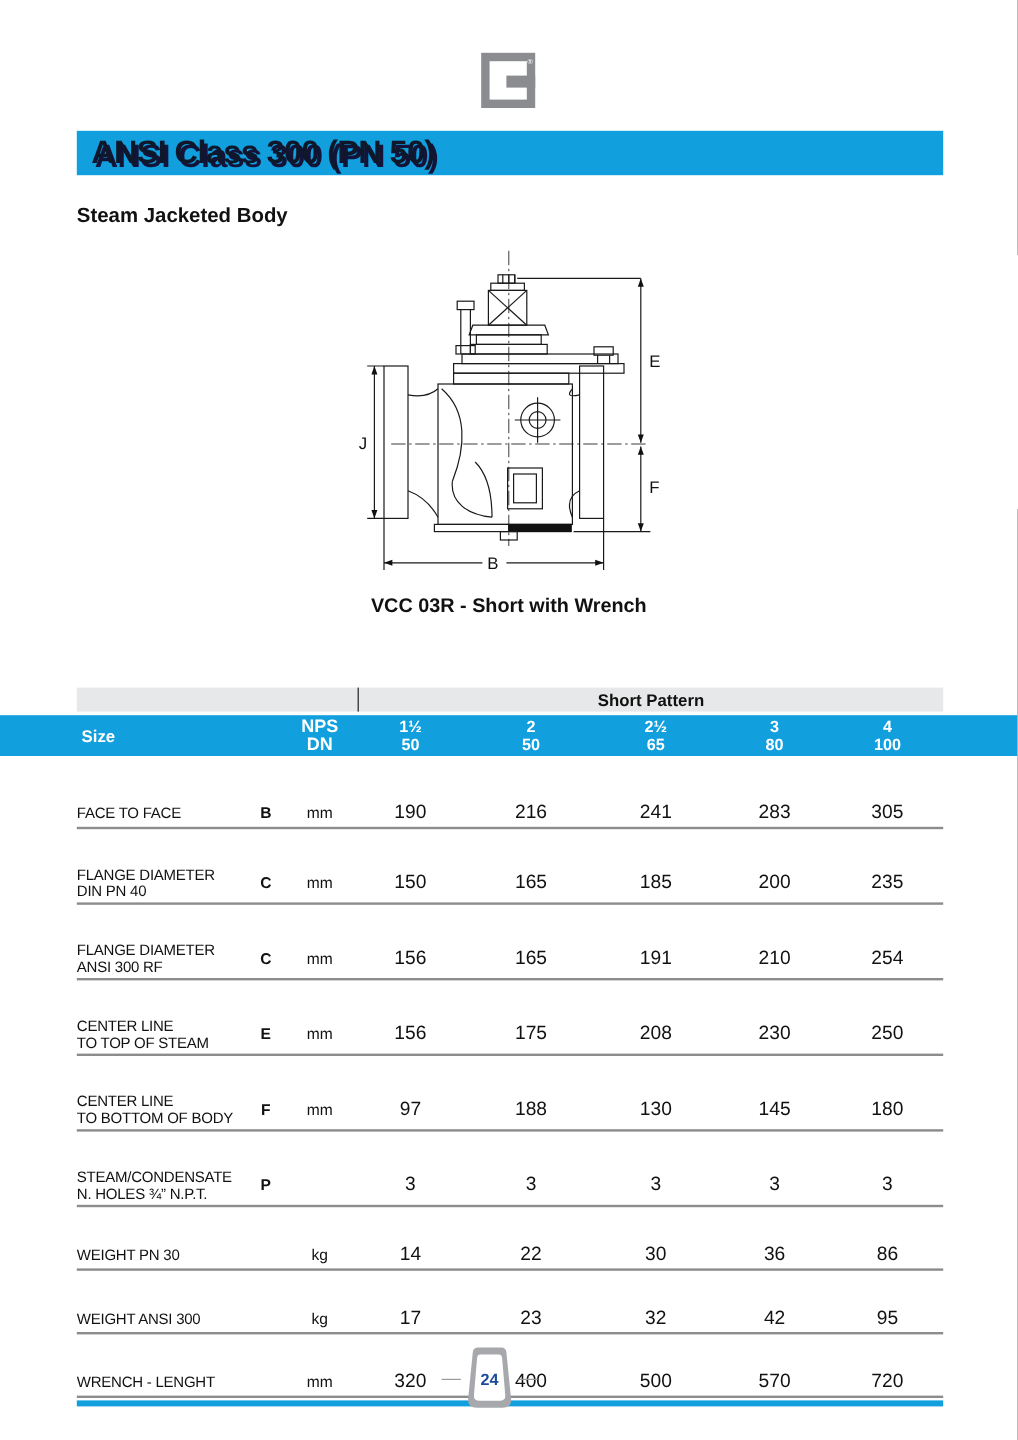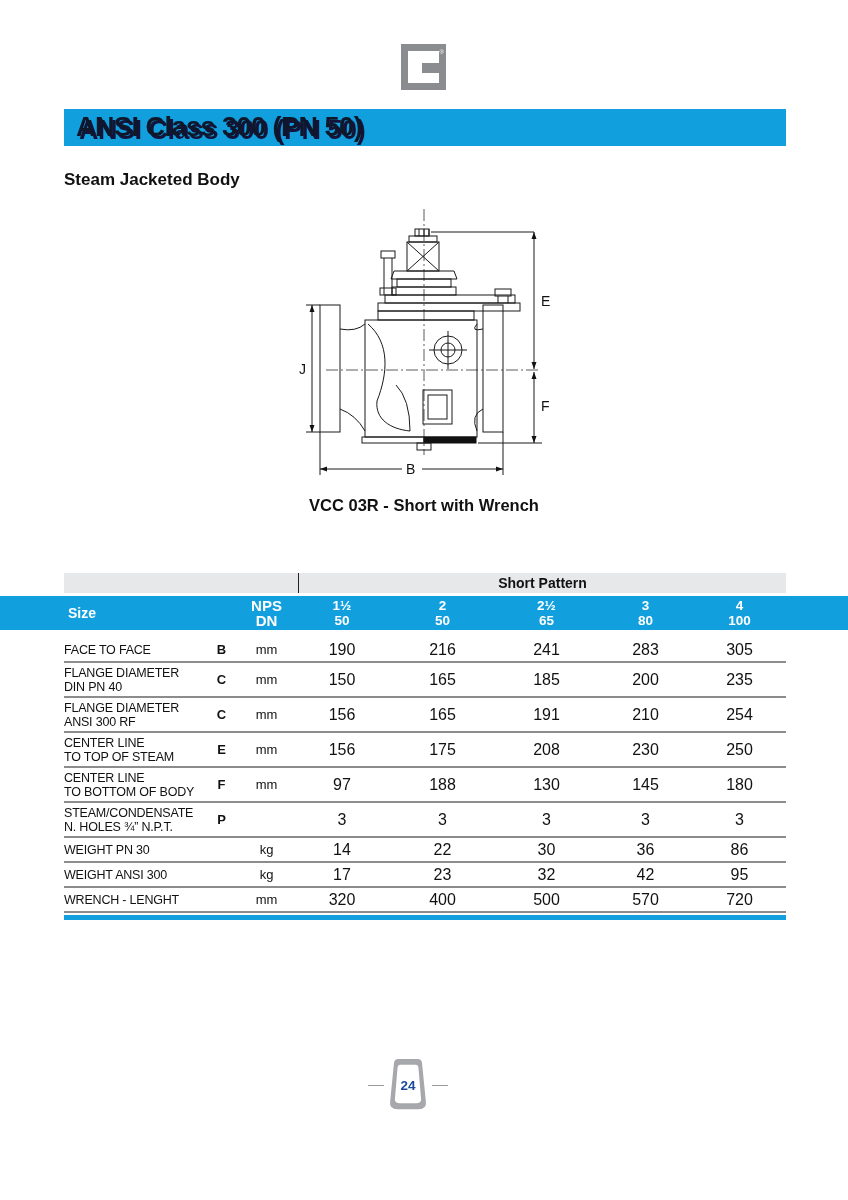--- a/index.html
+++ b/index.html
@@ -39,28 +39,28 @@
   .band{position:absolute;top:0;left:0;width:722px;height:20px;background:var(--band-gray);display:flex;}
   .band .bleft{width:234px;}
   .band .bright{flex:1;border-left:1.5px solid #222;display:flex;align-items:center;justify-content:center;
     font-size:14px;font-weight:bold;}
   .size-row{position:absolute;left:-64px;top:23px;width:848px;height:34px;background:var(--accent-blue);}
   .size-row .grid{margin-left:64px;width:722px;height:34px;align-items:center;color:#fff;font-weight:bold;}
   .size-label{font-size:14px;padding-left:4px;}
   .npsdn{grid-column:3;text-align:center;font-size:15px;line-height:15px;}
   .col-head{text-align:center;font-size:13.5px;line-height:15px;}
   .tbody{position:absolute;top:65px;left:0;width:722px;}
-  .trow{border-bottom:2px solid var(--separator-gray);align-items:center;padding:2.5px 0;}
+  .trow{border-bottom:2px solid var(--separator-gray);align-items:center;padding:2.5px 0;margin-top:28px;}
   .trow .lbl{font-size:12.5px;line-height:14px;letter-spacing:-0.2px;}
   .trow .letter{text-align:center;font-size:13px;font-weight:bold;}
   .trow .unit{text-align:center;font-size:13px;}
   .trow .val{text-align:center;font-size:16px;}
   .blue-bar{margin-top:2px;height:5px;background:var(--accent-blue);}
   
-  .footer{position:absolute;left:0;top:1057px;width:816px;display:flex;align-items:center;justify-content:center;}
+  .footer{position:absolute;left:0;top:1121px;width:816px;display:flex;align-items:center;justify-content:center;}
   .footer .rule{width:16px;height:1px;background:#999;}
   .footer .gap{width:2px;}
   .shield-wrap{position:relative;width:44px;height:56px;}
   .page-num{position:absolute;left:0;top:0;width:44px;height:56px;display:flex;align-items:center;justify-content:center;
     font-size:13.5px;font-weight:bold;color:var(--page-number-blue);}
 </style>
 </head>
 <body>
 
 <div class="page">

